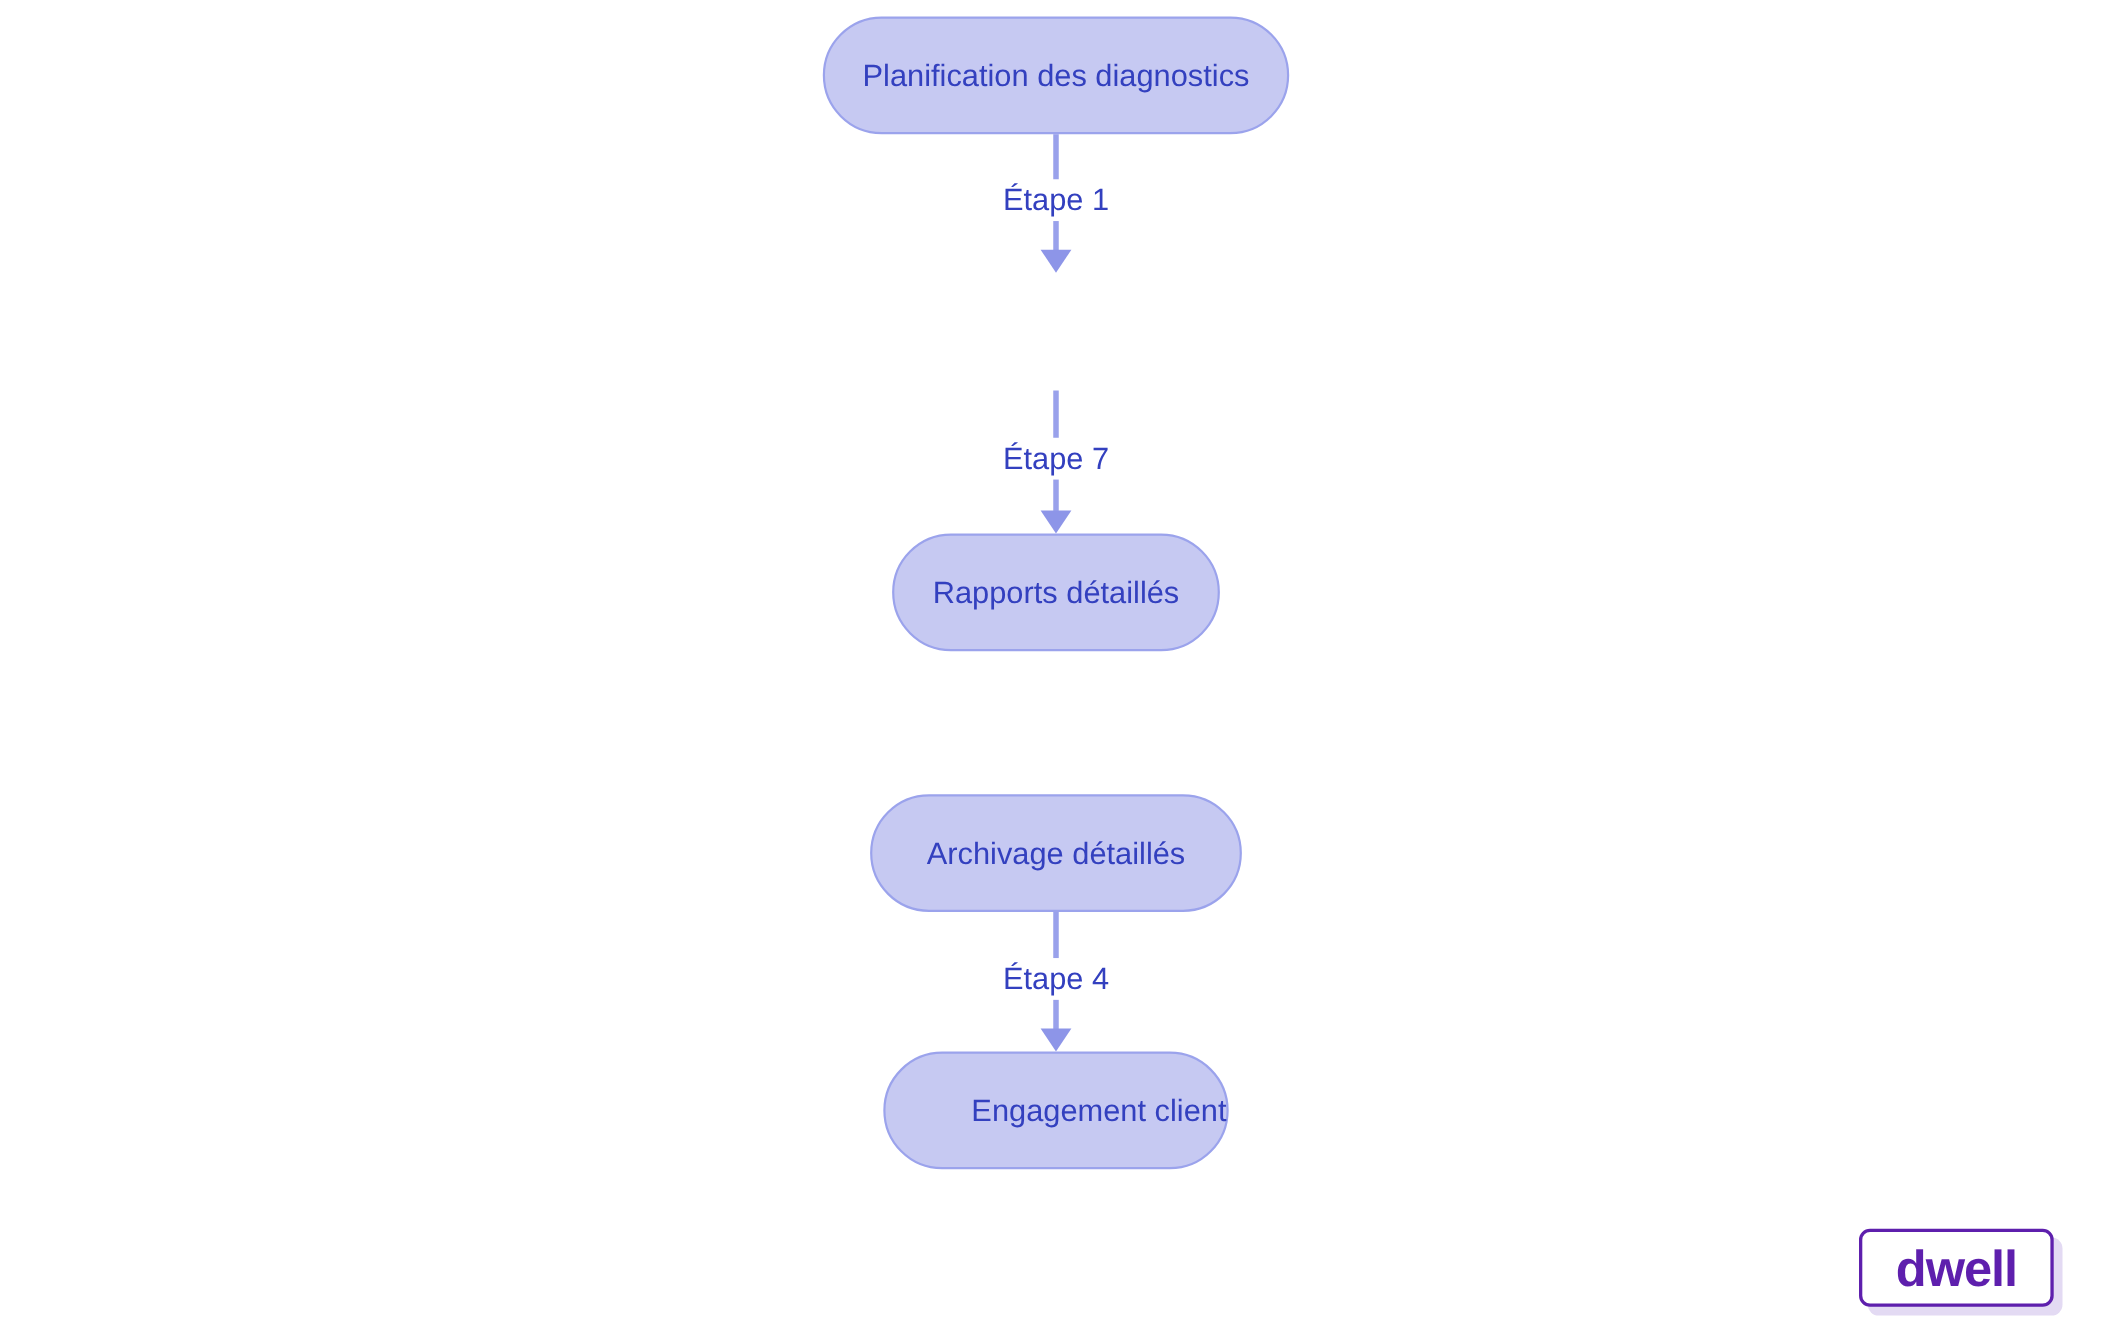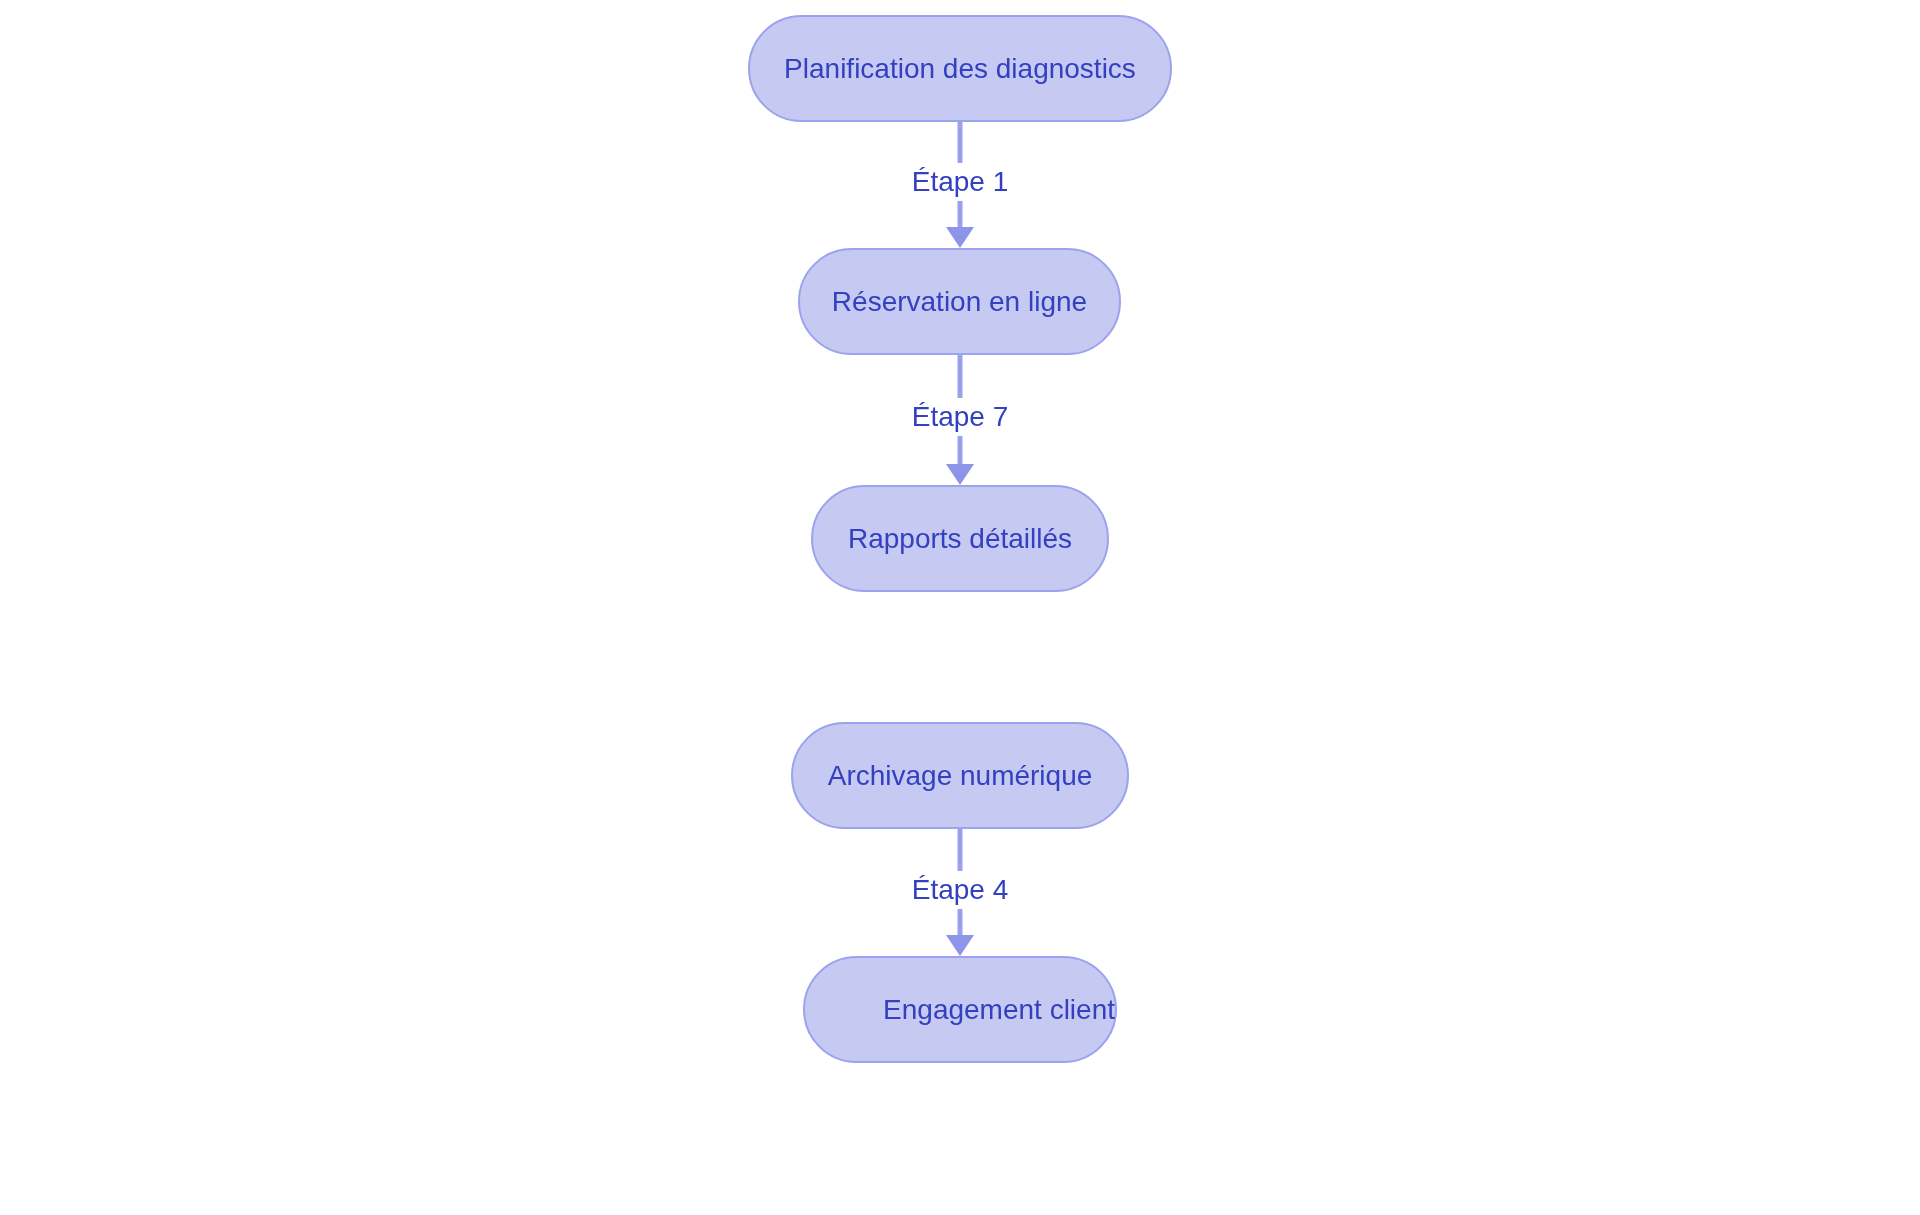--- a/index.html
+++ b/index.html
@@ -114,43 +114,43 @@
   <div class="node n1">
     <span class="node-label">Planification des diagnostics</span>
   </div>
 
   <div class="connector c1">
     <div class="line"></div>
     <div class="arrowhead"></div>
     <span class="edge-label">Étape 1</span>
   </div>
 
-  <div class="node n2">
-    <span class="node-label">Réservation en ligne</span>
-  </div>
 
   <div class="connector c2">
     <div class="line"></div>
     <div class="arrowhead"></div>
     <span class="edge-label">Étape 7</span>
   </div>
 
   <div class="node n3">
     <span class="node-label">Rapports détaillés</span>
   </div>
 
 
   <div class="node n4">
-    <span class="node-label">Archivage numérique</span>
+    <span class="node-label">Archivage détaillés</span>
   </div>
 
   <div class="connector c4">
     <div class="line"></div>
     <div class="arrowhead"></div>
     <span class="edge-label">Étape 4</span>
   </div>
 
   <div class="node n5">
     <span class="node-label">Engagement client</span>
   </div>
 
+  <div class="logo">
+    <span class="logo-text">dwell</span>
+  </div>
 
 </div>
 
 </body></html>

